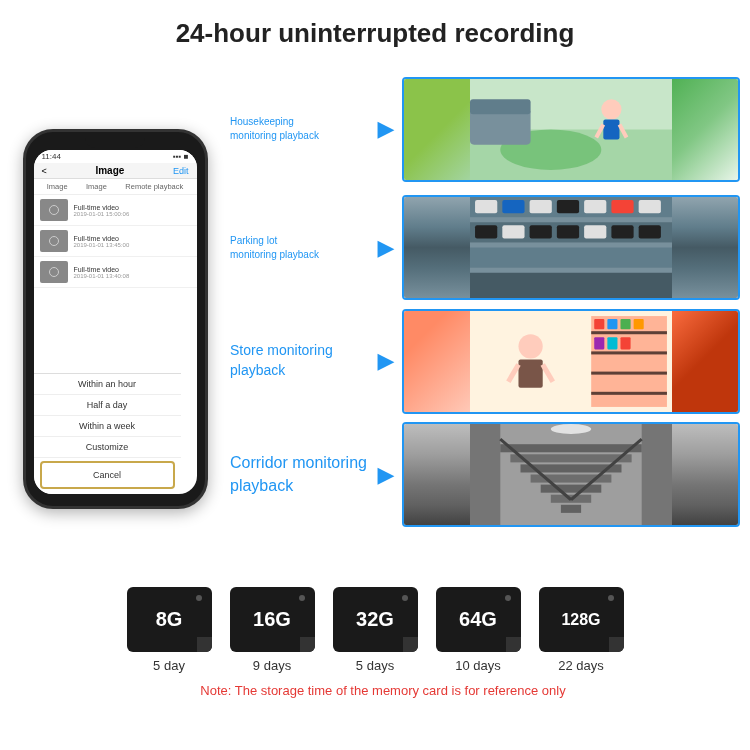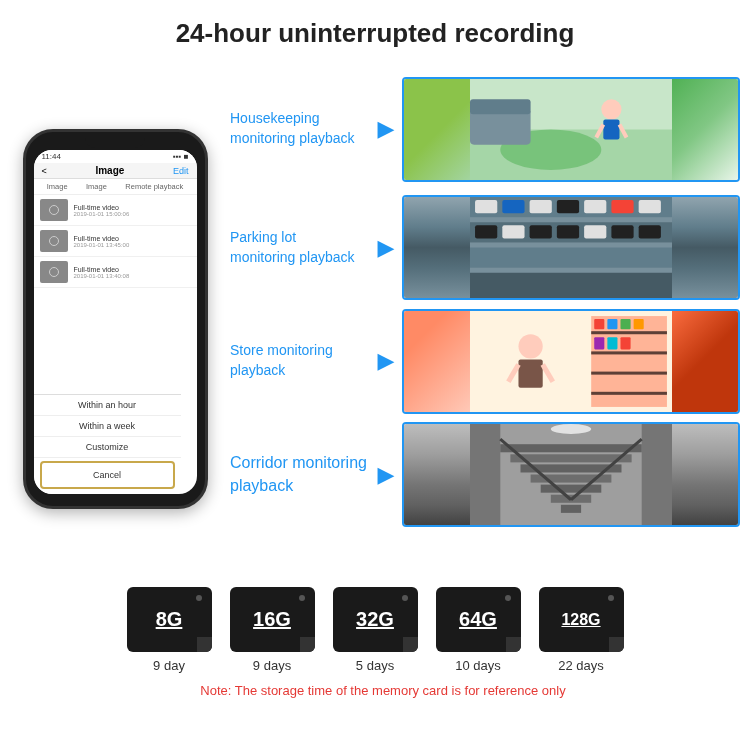--- a/index.html
+++ b/index.html
@@ -270,21 +270,20 @@
       width: 6px;
       height: 6px;
       background: #555;
       border-radius: 50%;
     }
 
     .sd-label {
       color: #fff;
       font-size: 20px;
       font-weight: bold;
-      text-decoration: underline;
     }
 
     .sd-days {
       font-size: 13px;
       color: #333;
       text-align: center;
     }
 
     
     .note-section {
@@ -363,32 +362,33 @@
             <div class="phone-thumb-inner"></div>
           </div>
           <div>
             <div class="phone-item-text">Full-time video</div>
             <div class="phone-item-sub">2019-01-01 13:40:08</div>
           </div>
         </div>
 
         <div class="phone-dropdown">
           <div class="phone-dropdown-item">Within an hour</div>
+          <div class="phone-dropdown-item">Half a day</div>
           <div class="phone-dropdown-item">Within a week</div>
           <div class="phone-dropdown-item">Customize</div>
           <div class="phone-dropdown-item cancel-btn">Cancel</div>
         </div>
       </div>
     </div>
   </div>
 
   <div class="right-section">
 
     <div class="monitoring-row" style="height:120px;">
-      <div class="monitoring-label" style="color:#2196F3;font-size:14px;line-height:1.4;">Housekeeping<br>monitoring playback</div>
+      <div class="monitoring-label" style="color:#2196F3;font-size:10px;line-height:1.4;">Housekeeping<br>monitoring playback</div>
       <div class="arrow-connector" style="color:#2196F3;font-size:22px;">▶</div>
       <div class="monitoring-image">
         <div class="img-housekeeping">
           
           <svg width="100%" height="100%" viewBox="0 0 200 100">
             <rect width="200" height="100" fill="#c8e6c9"></rect>
             <rect x="0" y="50" width="200" height="50" fill="#a5d6a7"></rect>
 
             <ellipse cx="80" cy="70" rx="50" ry="20" fill="#4CAF50" opacity="0.5"></ellipse>
 
@@ -398,21 +398,21 @@
             <line x1="148" y1="45" x2="155" y2="58" stroke="#FFCCBC" stroke-width="4"></line>
 
             <rect x="0" y="30" width="60" height="35" fill="#78909C" rx="4"></rect>
             <rect x="0" y="20" width="60" height="15" fill="#607D8B" rx="3"></rect>
           </svg>
         </div>
       </div>
     </div>
 
     <div class="monitoring-row" style="height:105px;">
-      <div class="monitoring-label" style="color:#2196F3;font-size:14px;line-height:1.4;">Parking lot<br>monitoring playback</div>
+      <div class="monitoring-label" style="color:#2196F3;font-size:10px;line-height:1.4;">Parking lot<br>monitoring playback</div>
       <div class="arrow-connector" style="color:#2196F3;font-size:22px;">▶</div>
       <div class="monitoring-image">
         <div class="img-parking">
           <svg width="100%" height="100%" viewBox="0 0 200 100">
             <rect width="200" height="100" fill="#78909C"></rect>
 
             <rect x="0" y="0" width="200" height="20" fill="#607D8B"></rect>
             <rect x="0" y="25" width="200" height="20" fill="#546E7A"></rect>
             <rect x="0" y="50" width="200" height="20" fill="#607D8B"></rect>
             <rect x="0" y="75" width="200" height="25" fill="#455A64"></rect>
@@ -500,21 +500,21 @@
 
   </div>
 </div>
 
 <div class="sd-section">
   <div class="sd-item">
     <div class="sd-card">
       <div class="sd-card-dot"></div>
       <span class="sd-label">8G</span>
     </div>
-    <span class="sd-days">9 day</span>
+    <span class="sd-days">5 day</span>
   </div>
   <div class="sd-item">
     <div class="sd-card">
       <div class="sd-card-dot"></div>
       <span class="sd-label">16G</span>
     </div>
     <span class="sd-days">9 days</span>
   </div>
   <div class="sd-item">
     <div class="sd-card">

